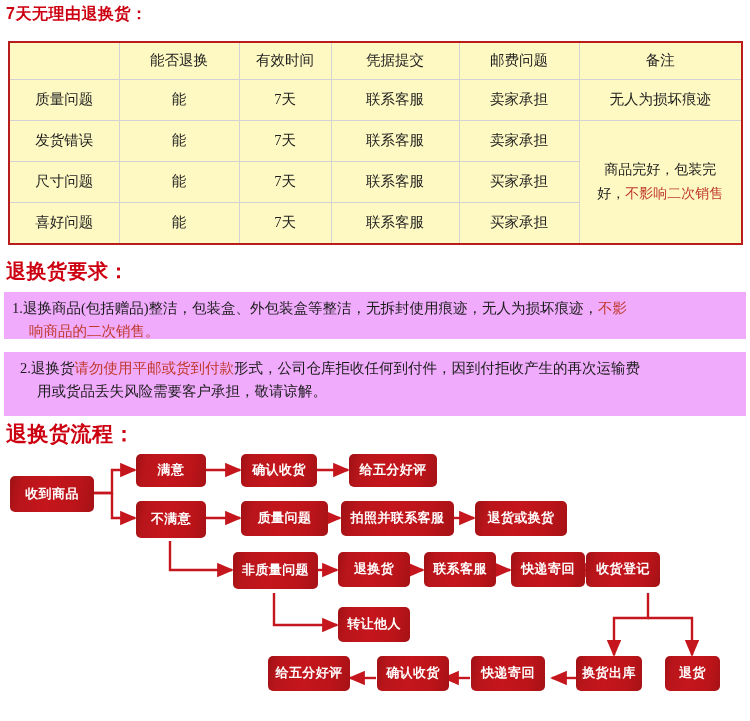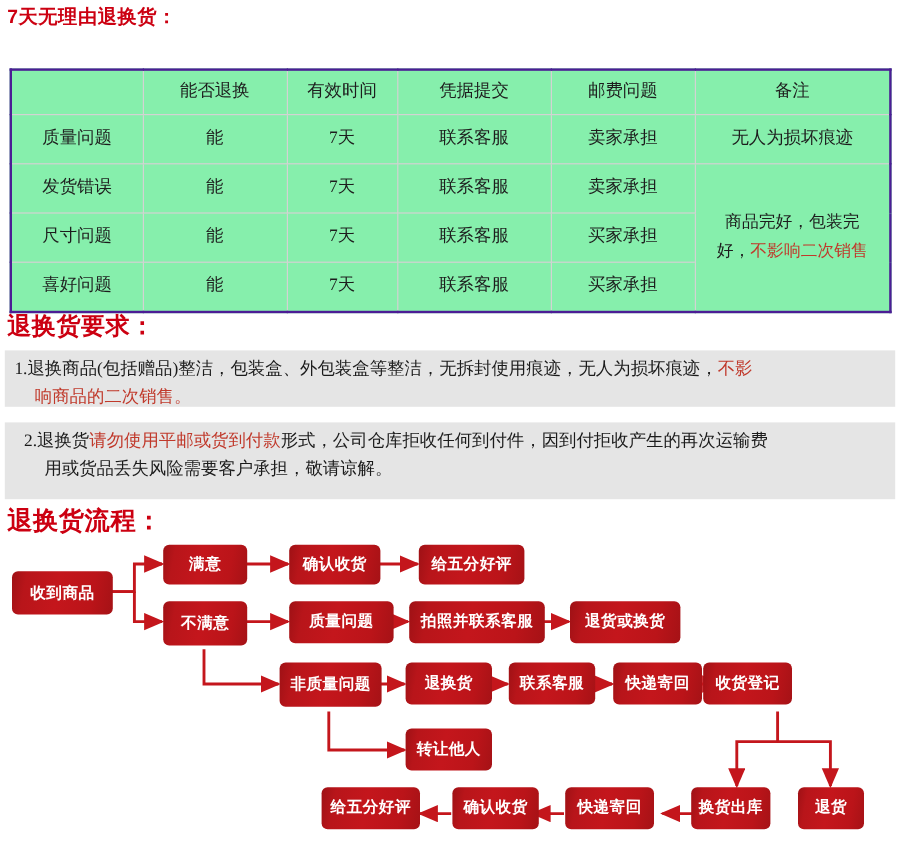--- a/index.html
+++ b/index.html
@@ -25,26 +25,26 @@
     white-space: nowrap;
   }
   #h-7day  { left: 6px;  top: 4px;   font-size: 16px; }
   #h-req   { left: 6px;  top: 258px; font-size: 20px; }
   #h-flow  { left: 6px;  top: 420px; font-size: 21px; }
 
   
   #policy-table {
     position: absolute;
     left: 8px;
-    top: 57px;
+    top: 41px;
     width: 733px;
     border-collapse: collapse;
     table-layout: fixed;
-    background: #86efac;
-    border: 2px solid #4c1d95;
+    background: #fef9c3;
+    border: 2px solid #b91c1c;
     font-size: 14.5px;
     color: #1d1d1d;
   }
   #policy-table td {
     border: 1px solid #d3d3d3;
     text-align: center;
     vertical-align: middle;
     padding: 0;
     height: 40px;
     line-height: 1.45;
@@ -56,21 +56,21 @@
     line-height: 1.75;
     padding: 2px 16px;
   }
   .red-text { color: #c0392b; }
 
   
   .req-box {
     position: absolute;
     left: 4px;
     width: 742px;
-    background: #e5e5e5;
+    background: #f0abfc;
     box-sizing: border-box;
     padding: 5px 10px 5px 8px;
     font-size: 14.5px;
     line-height: 1.62;
     color: #1b1b1b;
     font-family: "Liberation Serif", "DejaVu Serif", serif;
   }
   #req-1 { top: 292px; height: 47px; }
   #req-2 { top: 352px; height: 64px; padding-left: 16px; }
   .req-num {

